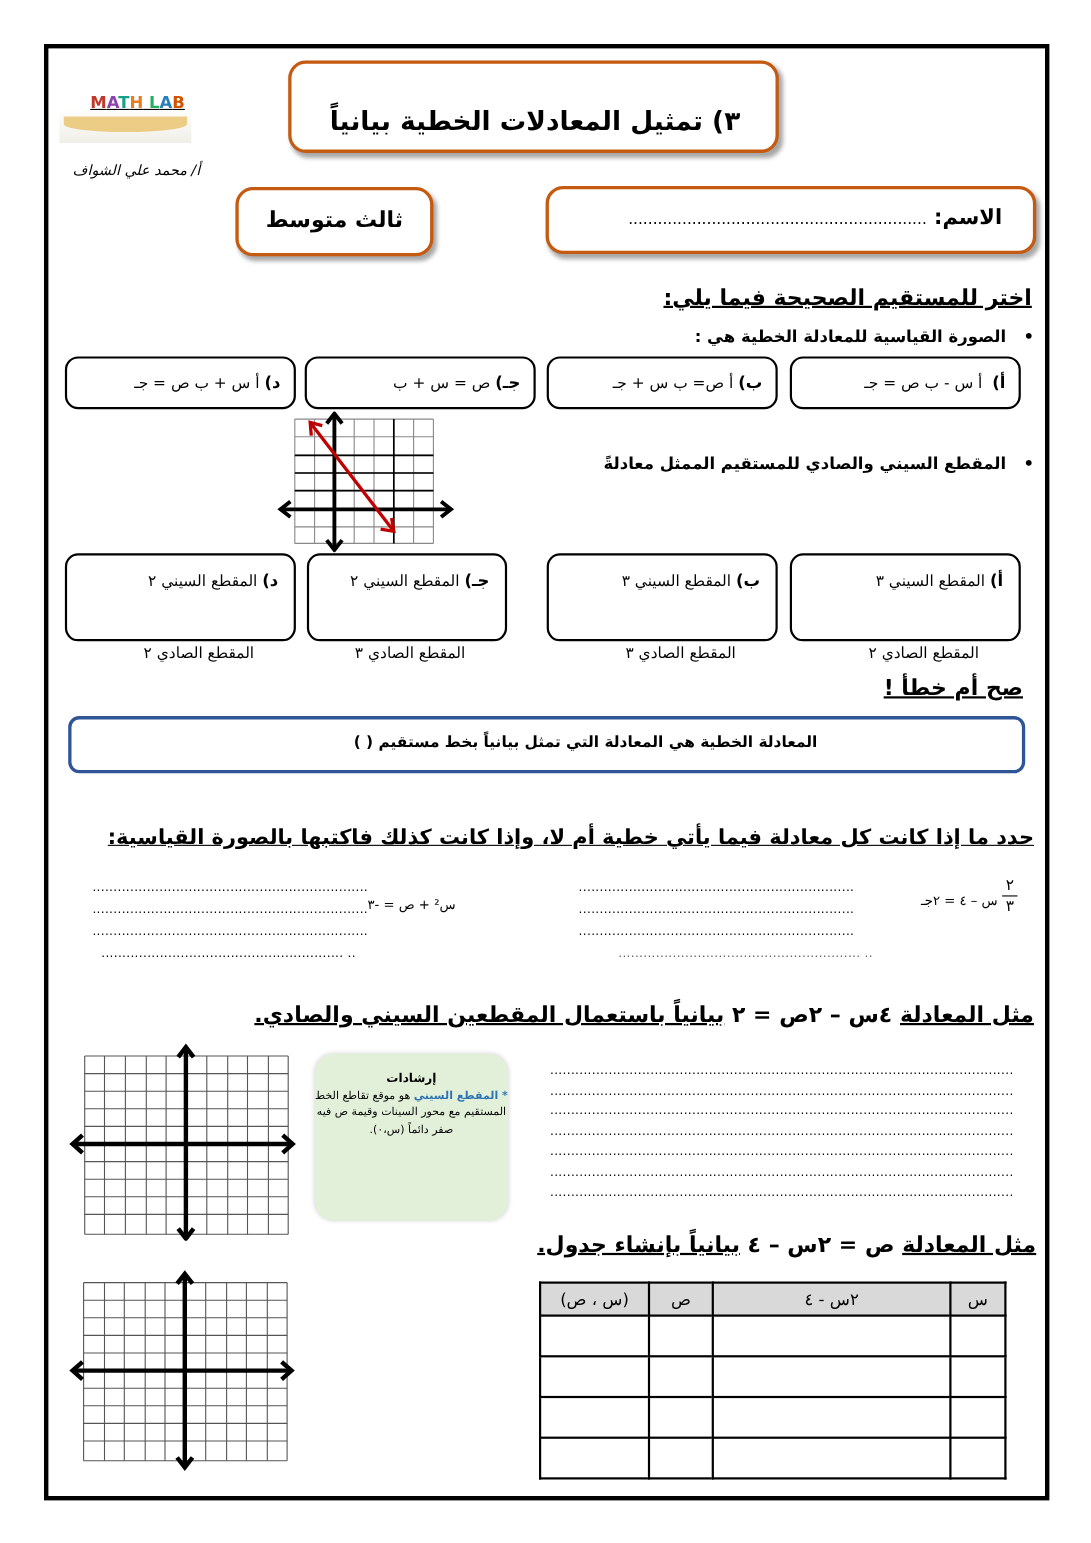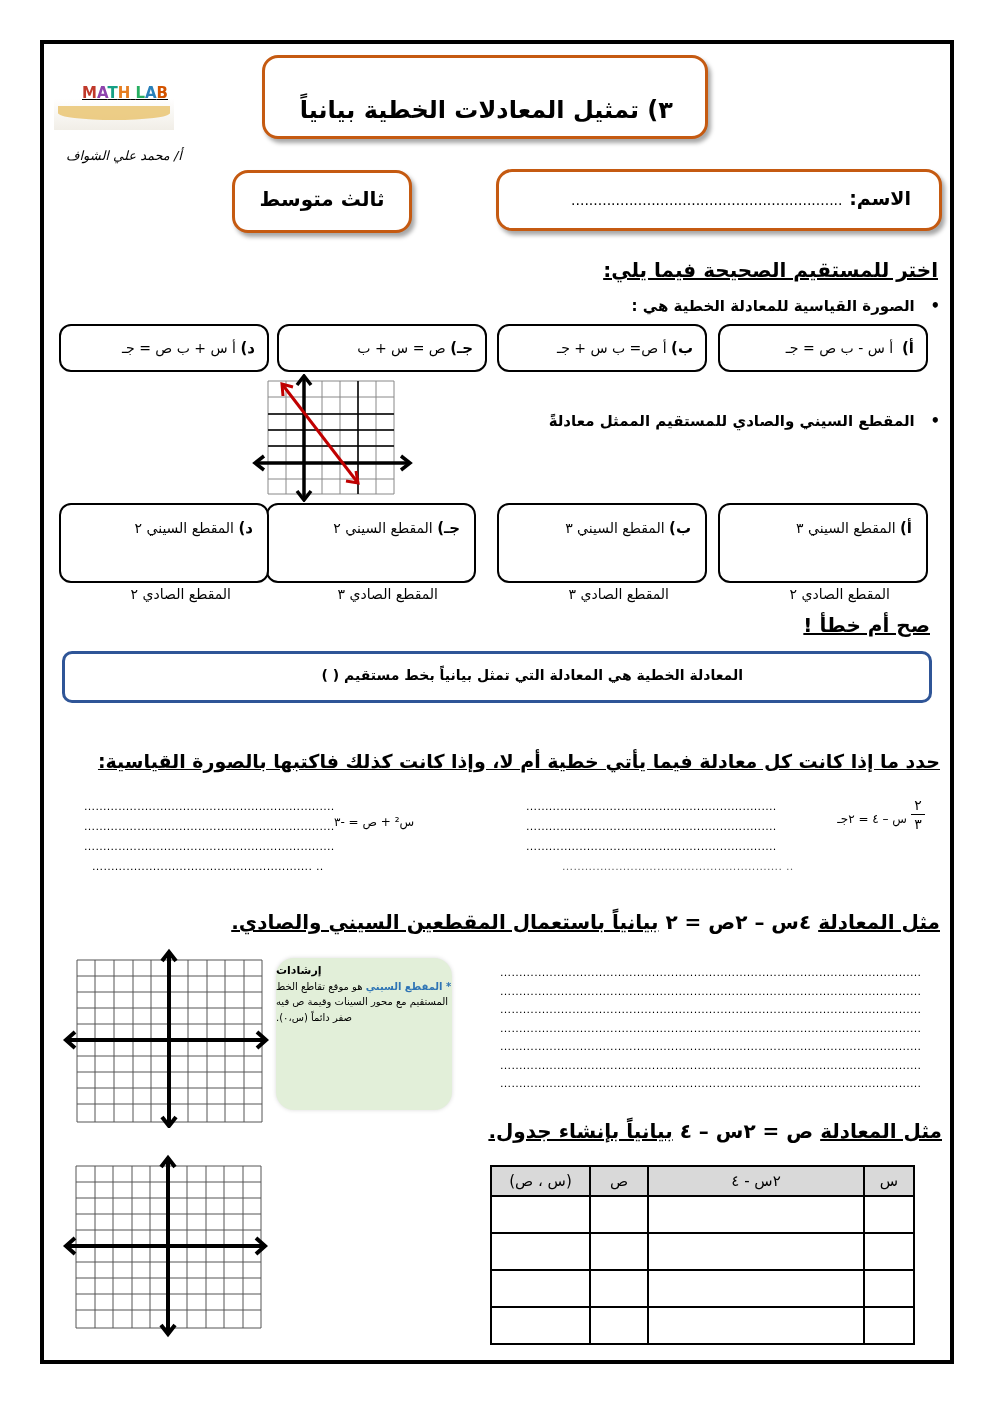--- a/index.html
+++ b/index.html
@@ -8,39 +8,39 @@
   .abs { position: absolute; }
   .rtl { direction: rtl; }
   .orange-box { border: 3px solid #c55a11; border-radius: 16px; background: #fff; box-sizing: border-box; }
   .shadow { box-shadow: 3px 4px 4px rgba(0,0,0,0.35); }
   .title-box { left: 262px; top: 55px; width: 446px; height: 84px; }
   .title-text { position: absolute; right: 32px; top: 14px; font-size: 24px; font-weight: bold; direction: rtl; margin-top: 24px; }
   .logo { left: 54px; top: 60px; width: 120px; height: 70px; background: linear-gradient(#fff 0%, #fff 55%, #f1eee7 100%); }
   .logo-text { position: absolute; left: 28px; top: 24px; font-size: 15px; font-weight: bold; letter-spacing: 0px; text-decoration: underline; }
   .logo-book { position: absolute; left: 4px; top: 46px; width: 112px; height: 14px; border-radius: 0 0 50% 50%; background: #e9c26a; opacity: .8; }
   .author { left: 66px; top: 148px; font-size: 13px; font-style: italic; }
-  .grade-box { left: 232px; top: 170px; width: 180px; height: 63px; }
+  .grade-box { left: 214px; top: 170px; width: 180px; height: 63px; }
   .grade-text { position: absolute; width: 100%; text-align: center; top: 14px; font-size: 20px; font-weight: bold; }
   .name-box { left: 496px; top: 169px; width: 446px; height: 62px; }
   .name-text { position: absolute; right: 28px; top: 15px; font-size: 19px; font-weight: bold; direction: rtl; }
   .name-dots { font-weight: normal; font-size: 14px; letter-spacing: 0.5px; }
   .section-heading { font-size: 20px; font-weight: bold; text-decoration: underline; direction: rtl; }
   .bullet-line { font-size: 15px; font-weight: bold; direction: rtl; text-align: right; }
   .opt-box { border: 2px solid #000; border-radius: 12px; background: #fff; box-sizing: border-box; direction: rtl; font-size: 14px; }
   .opt-label { font-weight: bold; font-size: 15px; }
   .mc1 { top: 324px; height: 48px; }
   .mc1 .inner { position: absolute; right: 12px; top: 13px; }
   .mc2 { top: 503px; height: 80px; }
   .mc2 .l1 { position: absolute; right: 14px; top: 14px; }
   .mc2 .l2 { position: absolute; right: 36px; top: 42px; margin-top: 39px; }
   .tf-box { left: 62px; top: 651px; width: 870px; height: 52px; border: 3px solid #2f5597; border-radius: 10px; box-sizing: border-box; }
   .tf-text { position: absolute; right: 186px; top: 13px; font-size: 14px; font-weight: bold; direction: rtl; }
   .dotline { font-size: 11px; letter-spacing: 0.3px; white-space: nowrap; }
   .eq { font-size: 12px; direction: rtl; white-space: nowrap; }
-  .hint-box { left: 276px; top: 958px; width: 176px; height: 152px; background: #e2efd9; border-radius: 18px; box-sizing: border-box; direction: rtl; text-align: left; font-size: 10px; line-height: 15.5px; padding-top: 5px; box-shadow: 0 0 4px rgba(0,0,0,0.15); }
+  .hint-box { left: 286px; top: 958px; width: 176px; height: 152px; background: #e2efd9; border-radius: 18px; box-sizing: border-box; direction: rtl; text-align: center; font-size: 10px; line-height: 15.5px; padding-top: 15px; box-shadow: 0 0 4px rgba(0,0,0,0.15); }
   .hint-title { font-weight: bold; font-size: 11px; }
   .blue-term { color: #2e74b5; font-weight: bold; }
   .red-term { color: #c00000; font-weight: bold; }
   table.value-table { border-collapse: collapse; direction: rtl; }
   table.value-table th, table.value-table td { border: 2px solid #000; font-size: 15px; font-weight: normal; }
   table.value-table th { background: #d9d9d9; height: 26px; }
   table.value-table td { height: 33px; }
 </style>
 </head>
 <body>
@@ -135,21 +135,21 @@
 </svg>
 
 <div class="abs opt-box mc2" style="left:718px; width:210px;">
   <div class="l1"><span class="opt-label">أ)</span> <span>المقطع السيني ٣</span></div>
   <div class="l2">المقطع الصادي ٢</div>
 </div>
 <div class="abs opt-box mc2" style="left:497px; width:210px;">
   <div class="l1"><span class="opt-label">ب)</span> <span>المقطع السيني ٣</span></div>
   <div class="l2">المقطع الصادي ٣</div>
 </div>
-<div class="abs opt-box mc2" style="left:266px; width:210px;">
+<div class="abs opt-box mc2" style="left:279px; width:182px;">
   <div class="l1"><span class="opt-label">جـ)</span> <span>المقطع السيني ٢</span></div>
   <div class="l2">المقطع الصادي ٣</div>
 </div>
 <div class="abs opt-box mc2" style="left:59px; width:210px;">
   <div class="l1"><span class="opt-label">د)</span> <span>المقطع السيني ٢</span></div>
   <div class="l2">المقطع الصادي ٢</div>
 </div>
 
 <div class="abs section-heading" style="right:62px; top:613px;">صح أم خطأ !</div>
 <div class="abs tf-box">

